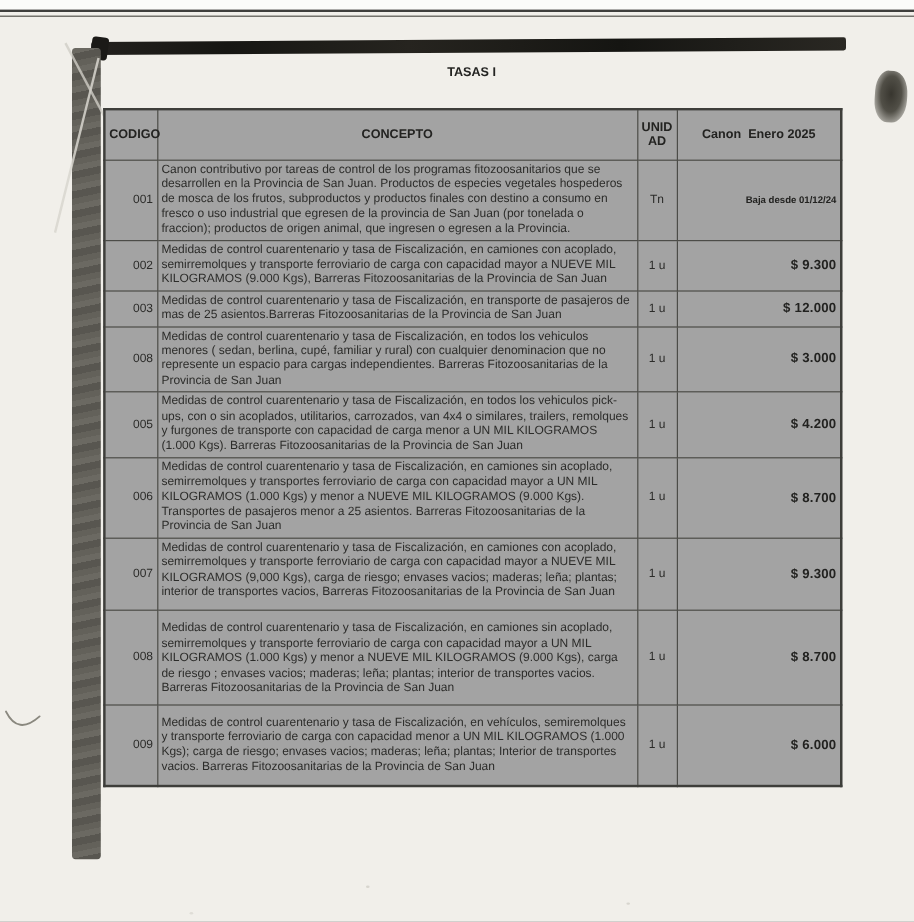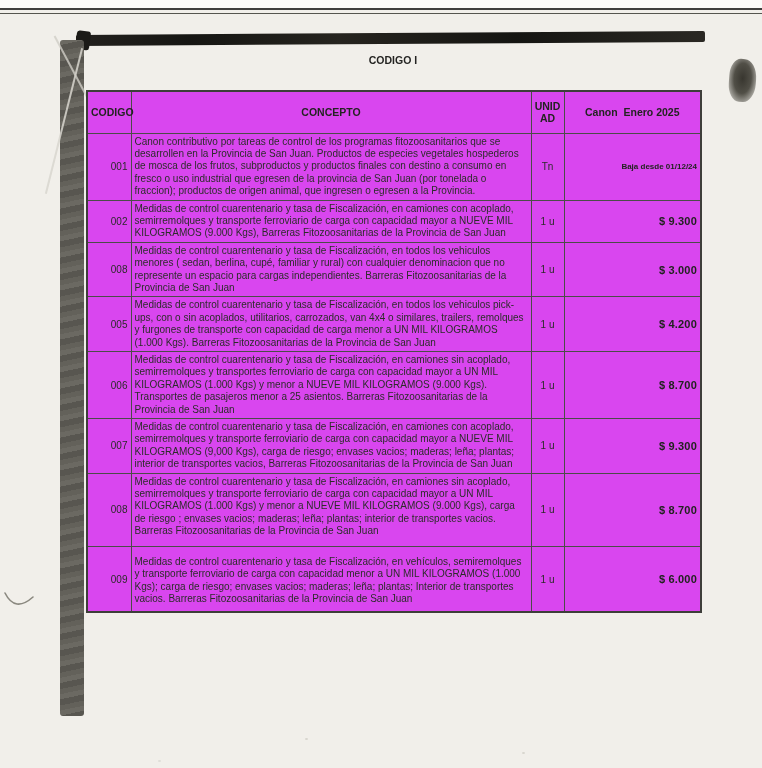--- a/index.html
+++ b/index.html
@@ -33,21 +33,21 @@
     background:radial-gradient(ellipse at 50% 45%, #38362f 0%, #514f47 45%, rgba(90,88,80,.55) 72%, rgba(90,88,80,0) 92%);
     border-radius:40% 46% 44% 42%;transform:rotate(4deg);}
   
   .pen-mark{position:absolute;left:2px;top:586px;}
   
   .title-wrap{position:absolute;left:86px;top:51px;width:614px;text-align:center;}
   .title-line1{font-weight:bold;font-size:11px;letter-spacing:.1px;color:#242422;}
   .title-line2{font-weight:bold;font-size:10.5px;margin-top:3px;color:#242422;}
   
   table.tariff{position:absolute;left:86px;top:90px;width:614px;
-    border-collapse:collapse;table-layout:fixed;background:#d946ef;}
+    border-collapse:collapse;table-layout:fixed;background:#a3a3a3;}
   table.tariff col.c-codigo{width:44px;}
   table.tariff col.c-concepto{width:400px;}
   table.tariff col.c-unidad{width:33px;}
   table.tariff col.c-canon{width:137px;}
   table.tariff th, table.tariff td{border:1.4px solid #4c4c48;padding:2px 3px;vertical-align:middle;}
   table.tariff{border:2px solid #3e3e3a;}
   th{font-size:10.5px;font-weight:bold;color:#232321;}
   thead tr{height:42px;}
   th.canon-h{white-space:pre;}
   td.codigo{text-align:right;font-size:10px;color:#2b2b29;}
@@ -71,21 +71,21 @@
 <div class="scan-shadow"></div>
 <div class="smudge"></div>
 
 <div class="pen-mark">
   <svg width="36" height="30" viewBox="0 0 36 30">
     <path d="M3,7 Q13,27 31,11" fill="none" stroke="#8a887f" stroke-width="1.6" stroke-linecap="round"></path>
   </svg>
 </div>
 
 <div class="title-wrap">
-  <div class="title-line2">CODIGO I</div>
+  <div class="title-line2">TASAS I</div>
 </div>
 
 <table class="tariff">
   <colgroup>
     <col class="c-codigo">
       <col class="c-concepto">
       <col class="c-unidad">
       <col class="c-canon">
   </colgroup>
   <thead>
@@ -101,20 +101,26 @@
     <td class="codigo">001</td>
     <td class="concepto"><span>Canon contributivo por tareas de control de los programas fitozoosanitarios que se desarrollen en la Provincia de San Juan. Productos de especies vegetales hospederos de mosca de los frutos, subproductos y productos finales con destino a consumo en fresco o uso industrial que egresen de la provincia de San Juan (por tonelada o fraccion); productos de origen animal, que ingresen o egresen a la Provincia.</span></td>
     <td class="unidad">Tn</td>
     <td class="canon small">Baja desde 01/12/24</td>
   </tr>
       <tr>
     <td class="codigo">002</td>
     <td class="concepto"><span>Medidas de control cuarentenario y tasa de Fiscalización, en camiones con acoplado, semirremolques y transporte ferroviario de carga con capacidad mayor a NUEVE MIL KILOGRAMOS (9.000 Kgs), Barreras Fitozoosanitarias de la Provincia de San Juan</span></td>
     <td class="unidad">1 u</td>
     <td class="canon">$ 9.300</td>
+  </tr>
+      <tr>
+    <td class="codigo">003</td>
+    <td class="concepto"><span>Medidas de control cuarentenario y tasa de Fiscalización, en transporte de pasajeros de mas de 25 asientos.Barreras Fitozoosanitarias de la Provincia de San Juan</span></td>
+    <td class="unidad">1 u</td>
+    <td class="canon">$ 12.000</td>
   </tr>
       <tr>
     <td class="codigo">008</td>
     <td class="concepto"><span>Medidas de control cuarentenario y tasa de Fiscalización,  en todos los vehiculos menores ( sedan, berlina, cupé, familiar y rural) con cualquier denominacion que no represente un espacio para cargas independientes. Barreras Fitozoosanitarias de la Provincia de San Juan</span></td>
     <td class="unidad">1 u</td>
     <td class="canon">$ 3.000</td>
   </tr>
       <tr>
     <td class="codigo">005</td>
     <td class="concepto"><span>Medidas de control cuarentenario y tasa de Fiscalización, en todos los vehiculos pick-ups, con o sin acoplados, utilitarios, carrozados, van 4x4 o similares, trailers, remolques y furgones de transporte con capacidad de carga menor a UN MIL KILOGRAMOS (1.000 Kgs). Barreras Fitozoosanitarias de la Provincia de San Juan</span></td>

